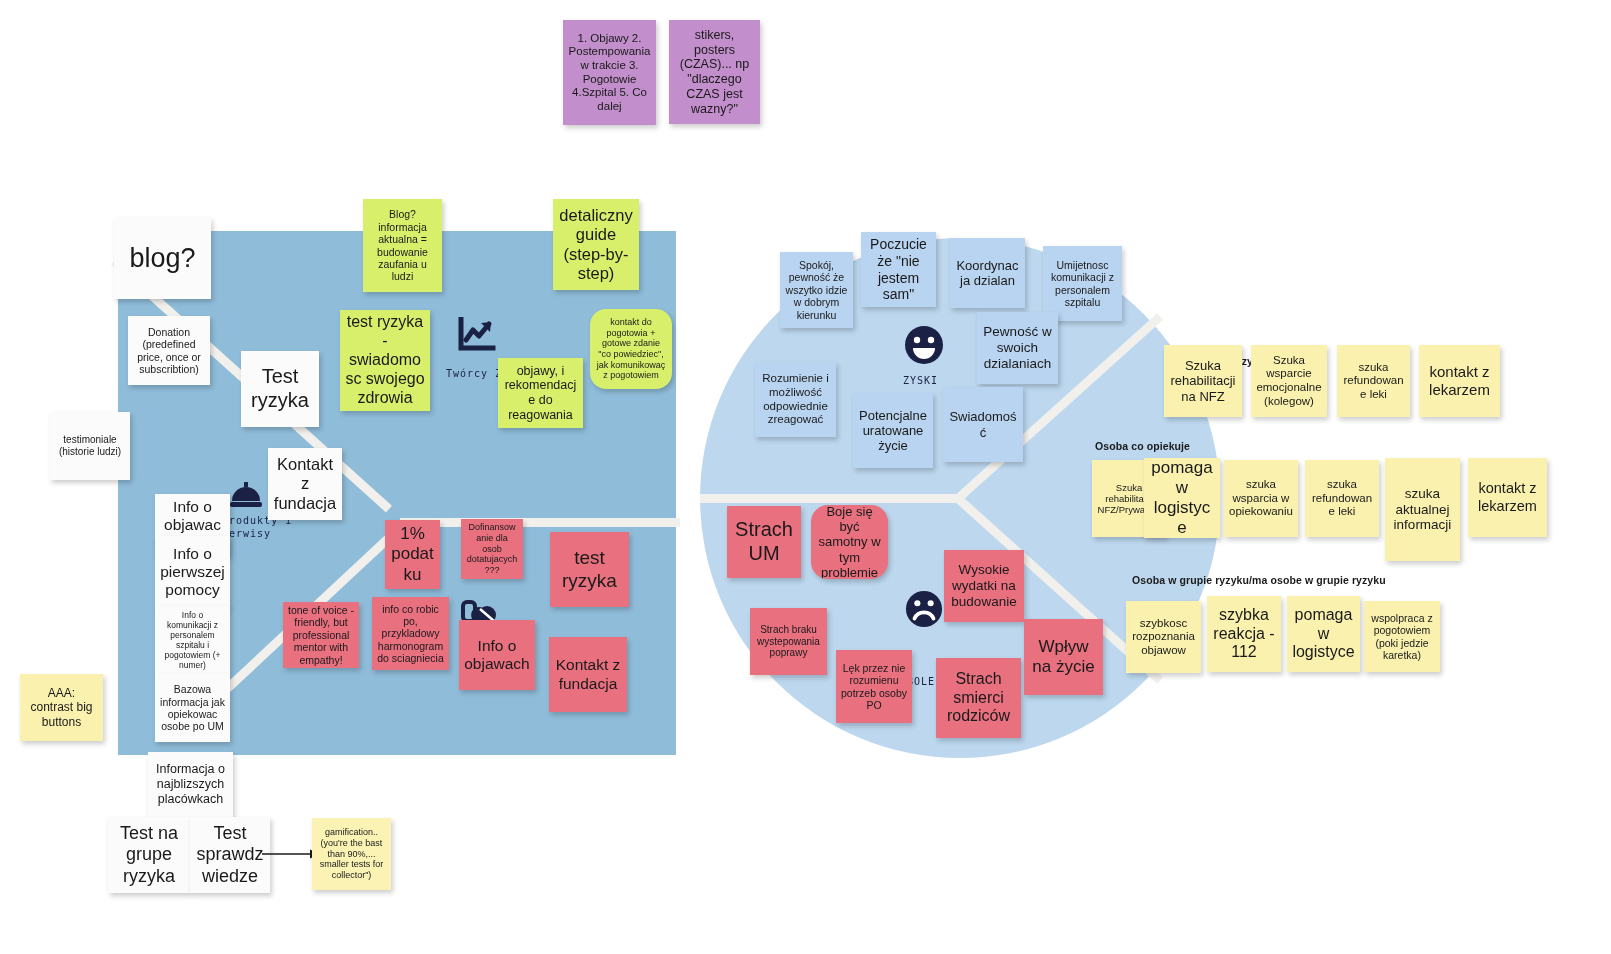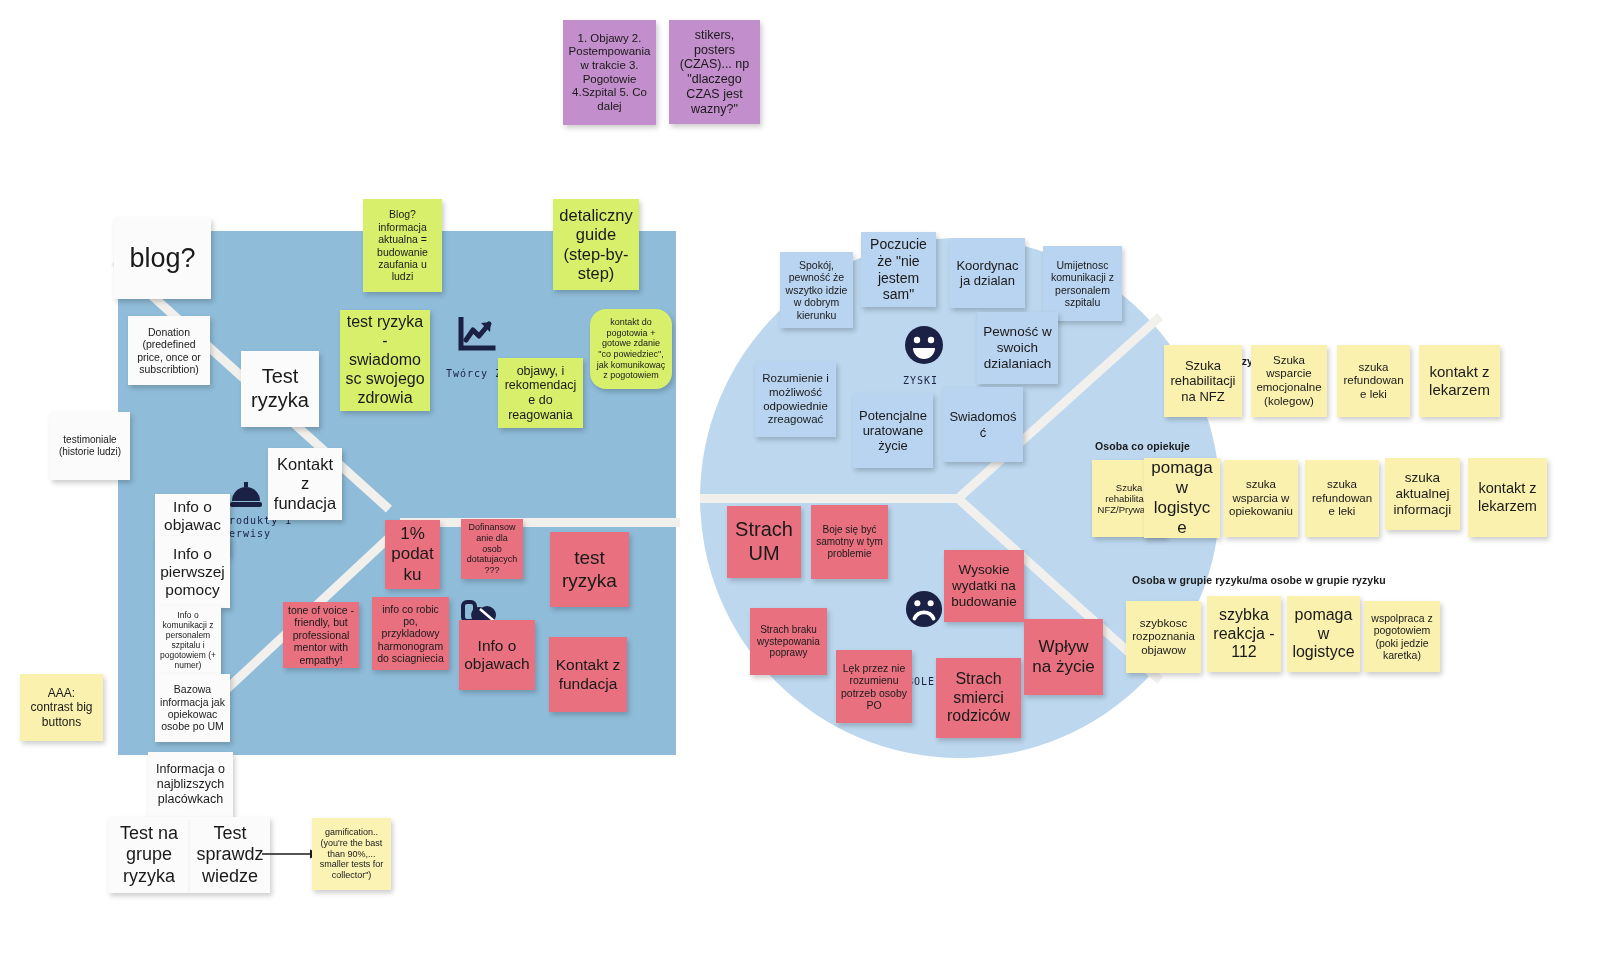--- a/index.html
+++ b/index.html
@@ -157,21 +157,21 @@
   </div>
   <div class="note n-white" style="left:268px; top:448px; width:74px; height:72px; font-size:16.5px;">
     <span class="txt">Kontakt z fundacja</span>
   </div>
   <div class="note n-white" style="left:155px; top:494px; width:75px; height:62px; font-size:15.5px;">
     <span class="txt">Info o objawach - CZAS</span>
   </div>
   <div class="note n-white" style="left:155px; top:536px; width:75px; height:72px; font-size:15.5px;">
     <span class="txt">Info o pierwszej pomocy</span>
   </div>
-  <div class="note n-white" style="left:155px; top:606px; width:66px; height:68px; font-size:8.5px;">
+  <div class="note n-white" style="left:155px; top:606px; width:75px; height:68px; font-size:8.5px;">
     <span class="txt">Info o komunikacji z personalem szpitalu i pogotowiem (+ numer)</span>
   </div>
   <div class="note n-white" style="left:155px; top:674px; width:75px; height:68px; font-size:10.5px;">
     <span class="txt">Bazowa informacja jak opiekowac osobe po UM</span>
   </div>
   <div class="note n-white" style="left:148px; top:752px; width:85px; height:65px; font-size:12.5px;">
     <span class="txt">Informacja o najblizszych placówkach</span>
   </div>
 
   <div class="note n-green" style="left:363px; top:199px; width:79px; height:93px; font-size:10.5px;">
@@ -281,21 +281,21 @@
   <div class="note n-blue" style="left:853px; top:393px; width:80px; height:75px; font-size:13px;">
     <span class="txt">Potencjalne uratowane życie</span>
   </div>
   <div class="note n-blue" style="left:943px; top:387px; width:80px; height:75px; font-size:13px;">
     <span class="txt">Swiadomość</span>
   </div>
 
   <div class="note n-pink" style="left:727px; top:506px; width:74px; height:72px; font-size:20px;">
     <span class="txt">Strach UM</span>
   </div>
-  <div class="note n-pink" style="left:811px; top:505px; width:77px; height:74px; font-size:10px;">
+  <div class="note n-pink" style="left:811px; top:505px; width:77px; height:74px; font-size:13px;border-radius:17px;">
     <span class="txt">Boje się być samotny w tym problemie</span>
   </div>
   <div class="note n-pink" style="left:944px; top:550px; width:80px; height:72px; font-size:13.5px;">
     <span class="txt">Wysokie wydatki na budowanie</span>
   </div>
   <div class="note n-pink" style="left:750px; top:608px; width:77px; height:67px; font-size:10px;">
     <span class="txt">Strach braku wystepowania poprawy</span>
   </div>
   <div class="note n-pink" style="left:836px; top:650px; width:76px; height:73px; font-size:10.5px;">
     <span class="txt">Lęk przez nie rozumienu potrzeb osoby PO</span>
@@ -327,21 +327,21 @@
   </div>
   <div class="note n-yellow" style="left:1144px; top:458px; width:76px; height:80px; font-size:17px;">
     <span class="txt">pomaga w logistyce</span>
   </div>
   <div class="note n-yellow" style="left:1224px; top:460px; width:74px; height:77px; font-size:11.5px;">
     <span class="txt">szuka wsparcia w opiekowaniu</span>
   </div>
   <div class="note n-yellow" style="left:1305px; top:460px; width:74px; height:77px; font-size:11.5px;">
     <span class="txt">szuka refundowane leki</span>
   </div>
-  <div class="note n-yellow" style="left:1385px; top:458px; width:75px; height:72px; font-size:13.5px;">
+  <div class="note n-yellow" style="left:1385px; top:458px; width:75px; height:103px; font-size:13.5px;">
     <span class="txt">szuka aktualnej informacji</span>
   </div>
   <div class="note n-yellow" style="left:1468px; top:458px; width:79px; height:79px; font-size:14.5px;">
     <span class="txt">kontakt z lekarzem</span>
   </div>
 
   <div class="group-label" style="left:1132px; top:574px;">Osoba w grupie ryzyku/ma osobe w grupie ryzyku</div>
   <div class="note n-yellow" style="left:1126px; top:601px; width:75px; height:72px; font-size:11.5px;">
     <span class="txt">szybkosc rozpoznania objawow</span>
   </div>

